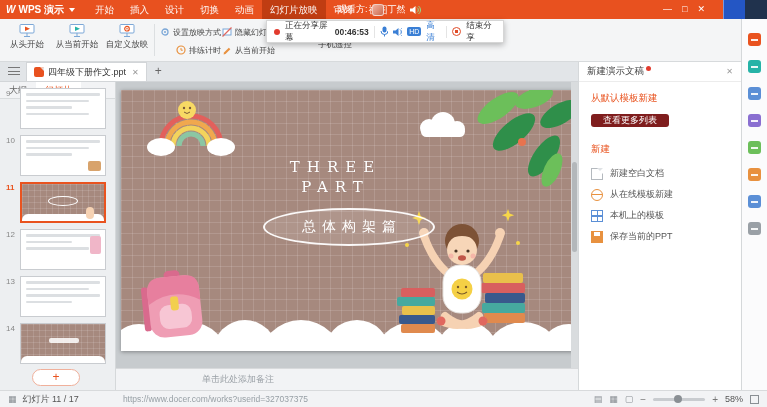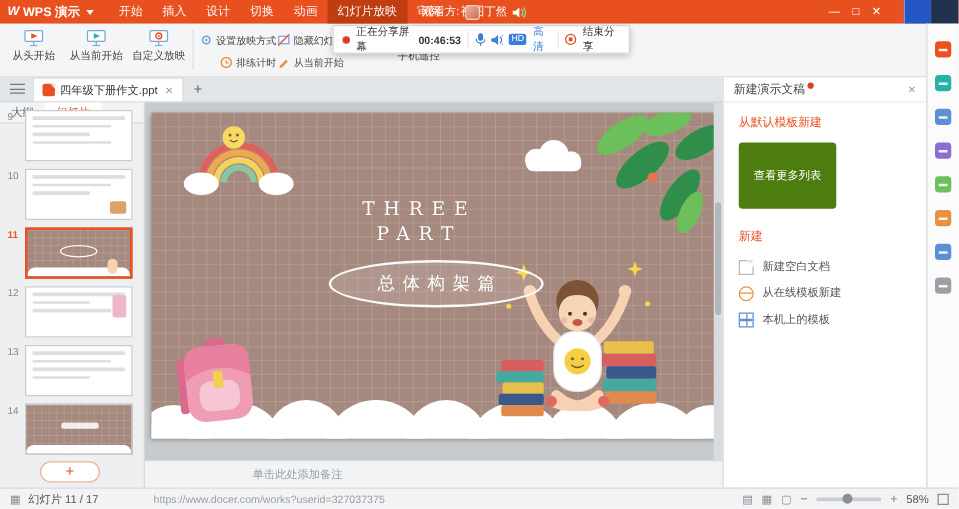--- a/index.html
+++ b/index.html
@@ -83,21 +83,21 @@
   
   .notes{position:absolute;left:116px;top:368px;width:462px;height:22px;background:#f2f3f5;border-top:1px solid #d8dadc;font-size:9px;color:#9aa0a6;line-height:21px;padding-left:86px}
 
   
   .taskpane{position:absolute;left:578px;top:62px;width:163px;bottom:17px;background:#fff;border-left:1px solid #d5d8da}
   .tp-head{height:20px;border-bottom:1px solid #ececec;display:flex;align-items:center;padding:0 8px;font-size:9.5px;color:#444}
   .tp-dot{width:5px;height:5px;border-radius:50%;background:#e23b2e;margin:-6px 0 0 2px}
   .tp-close{margin-left:auto;color:#999;font-size:8px}
   .tp-body{padding:10px 12px 0 12px;font-size:9px}
   .tp-recent{color:#e9531f;font-size:9.5px;margin-bottom:9px}
-  .tp-more{display:inline-block;background:#4d7c0f;color:#fff;border-radius:3px;padding:20px 12px;font-size:9px;cursor:default}
+  .tp-more{display:inline-block;background:#7f1d1d;color:#fff;border-radius:3px;padding:0 12px;font-size:9px;cursor:default}
   .tp-new{color:#e9531f;font-size:9.5px;margin:16px 0 7px 0}
   .tp-item{display:flex;align-items:center;gap:7px;height:21px;color:#555;cursor:default}
   .tpi{width:12px;height:12px;flex:none;position:relative}
   .tpi.doc{background:#fff;border:1px solid #b4b9be}
   .tpi.doc::after{content:"";position:absolute;right:-1px;top:-1px;border:3px solid;border-color:#dfe2e5 #fff transparent transparent}
   .tpi.globe{border:1.5px solid #e8913f;border-radius:50%}
   .tpi.globe::after{content:"";position:absolute;left:0;right:0;top:4px;height:1.5px;background:#e8913f}
   .tpi.bluedoc{background:#5b8fd6}
   .tpi.bluedoc::after{content:"";position:absolute;left:2px;right:2px;top:3px;height:1.5px;background:#fff;box-shadow:0 3px 0 #fff}
   .tpi.grid{border:1.5px solid #5b8fd6}
@@ -466,20 +466,24 @@
         <span>新建空白文档</span>
       </div>
       <div class="tp-item">
         <span class="tpi globe"></span>
         <span>从在线模板新建</span>
       </div>
       <div class="tp-item">
         <span class="tpi grid"></span>
         <span>本机上的模板</span>
       </div>
+      <div class="tp-item">
+        <span class="tpi save"></span>
+        <span>保存当前的PPT</span>
+      </div>
     </div>
   </div>
 
   <div class="rstrip">
     <div class="strip-ic" style="background:#e9531f"></div>
     <div class="strip-ic" style="background:#26b3a7"></div>
     <div class="strip-ic" style="background:#5b8fd6"></div>
     <div class="strip-ic" style="background:#8a6fd1"></div>
     <div class="strip-ic" style="background:#6cbf5a"></div>
     <div class="strip-ic" style="background:#e8913f"></div>

